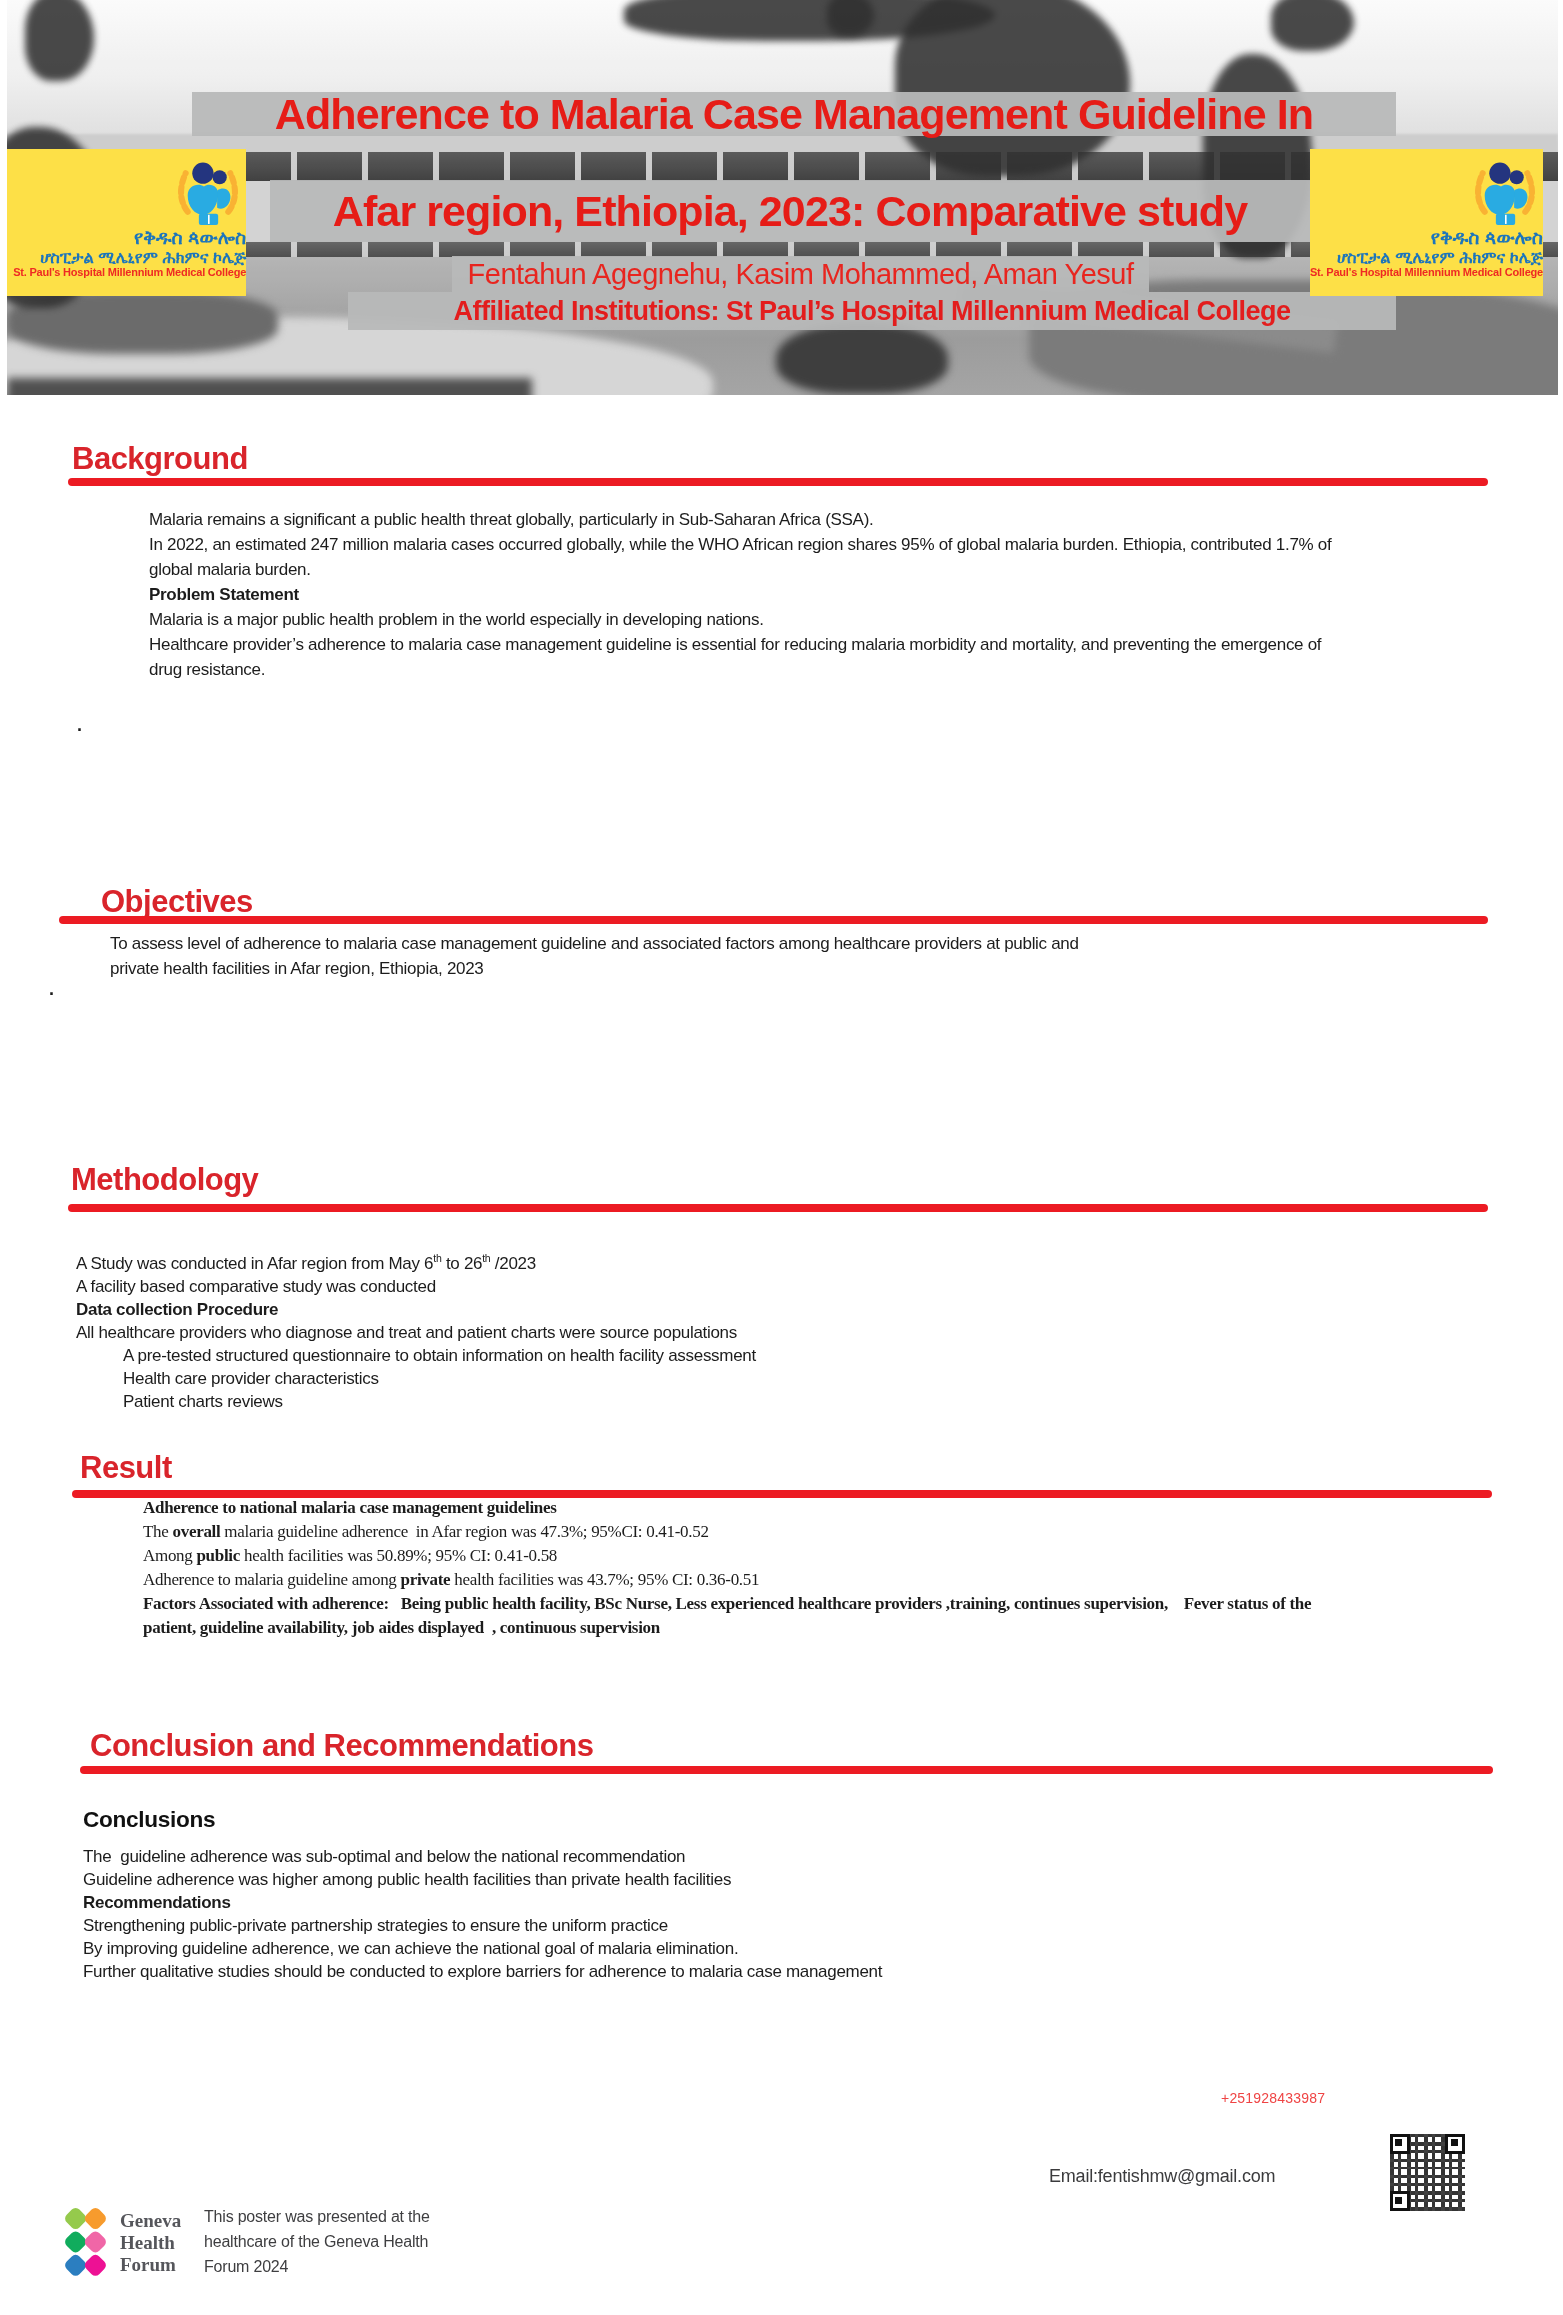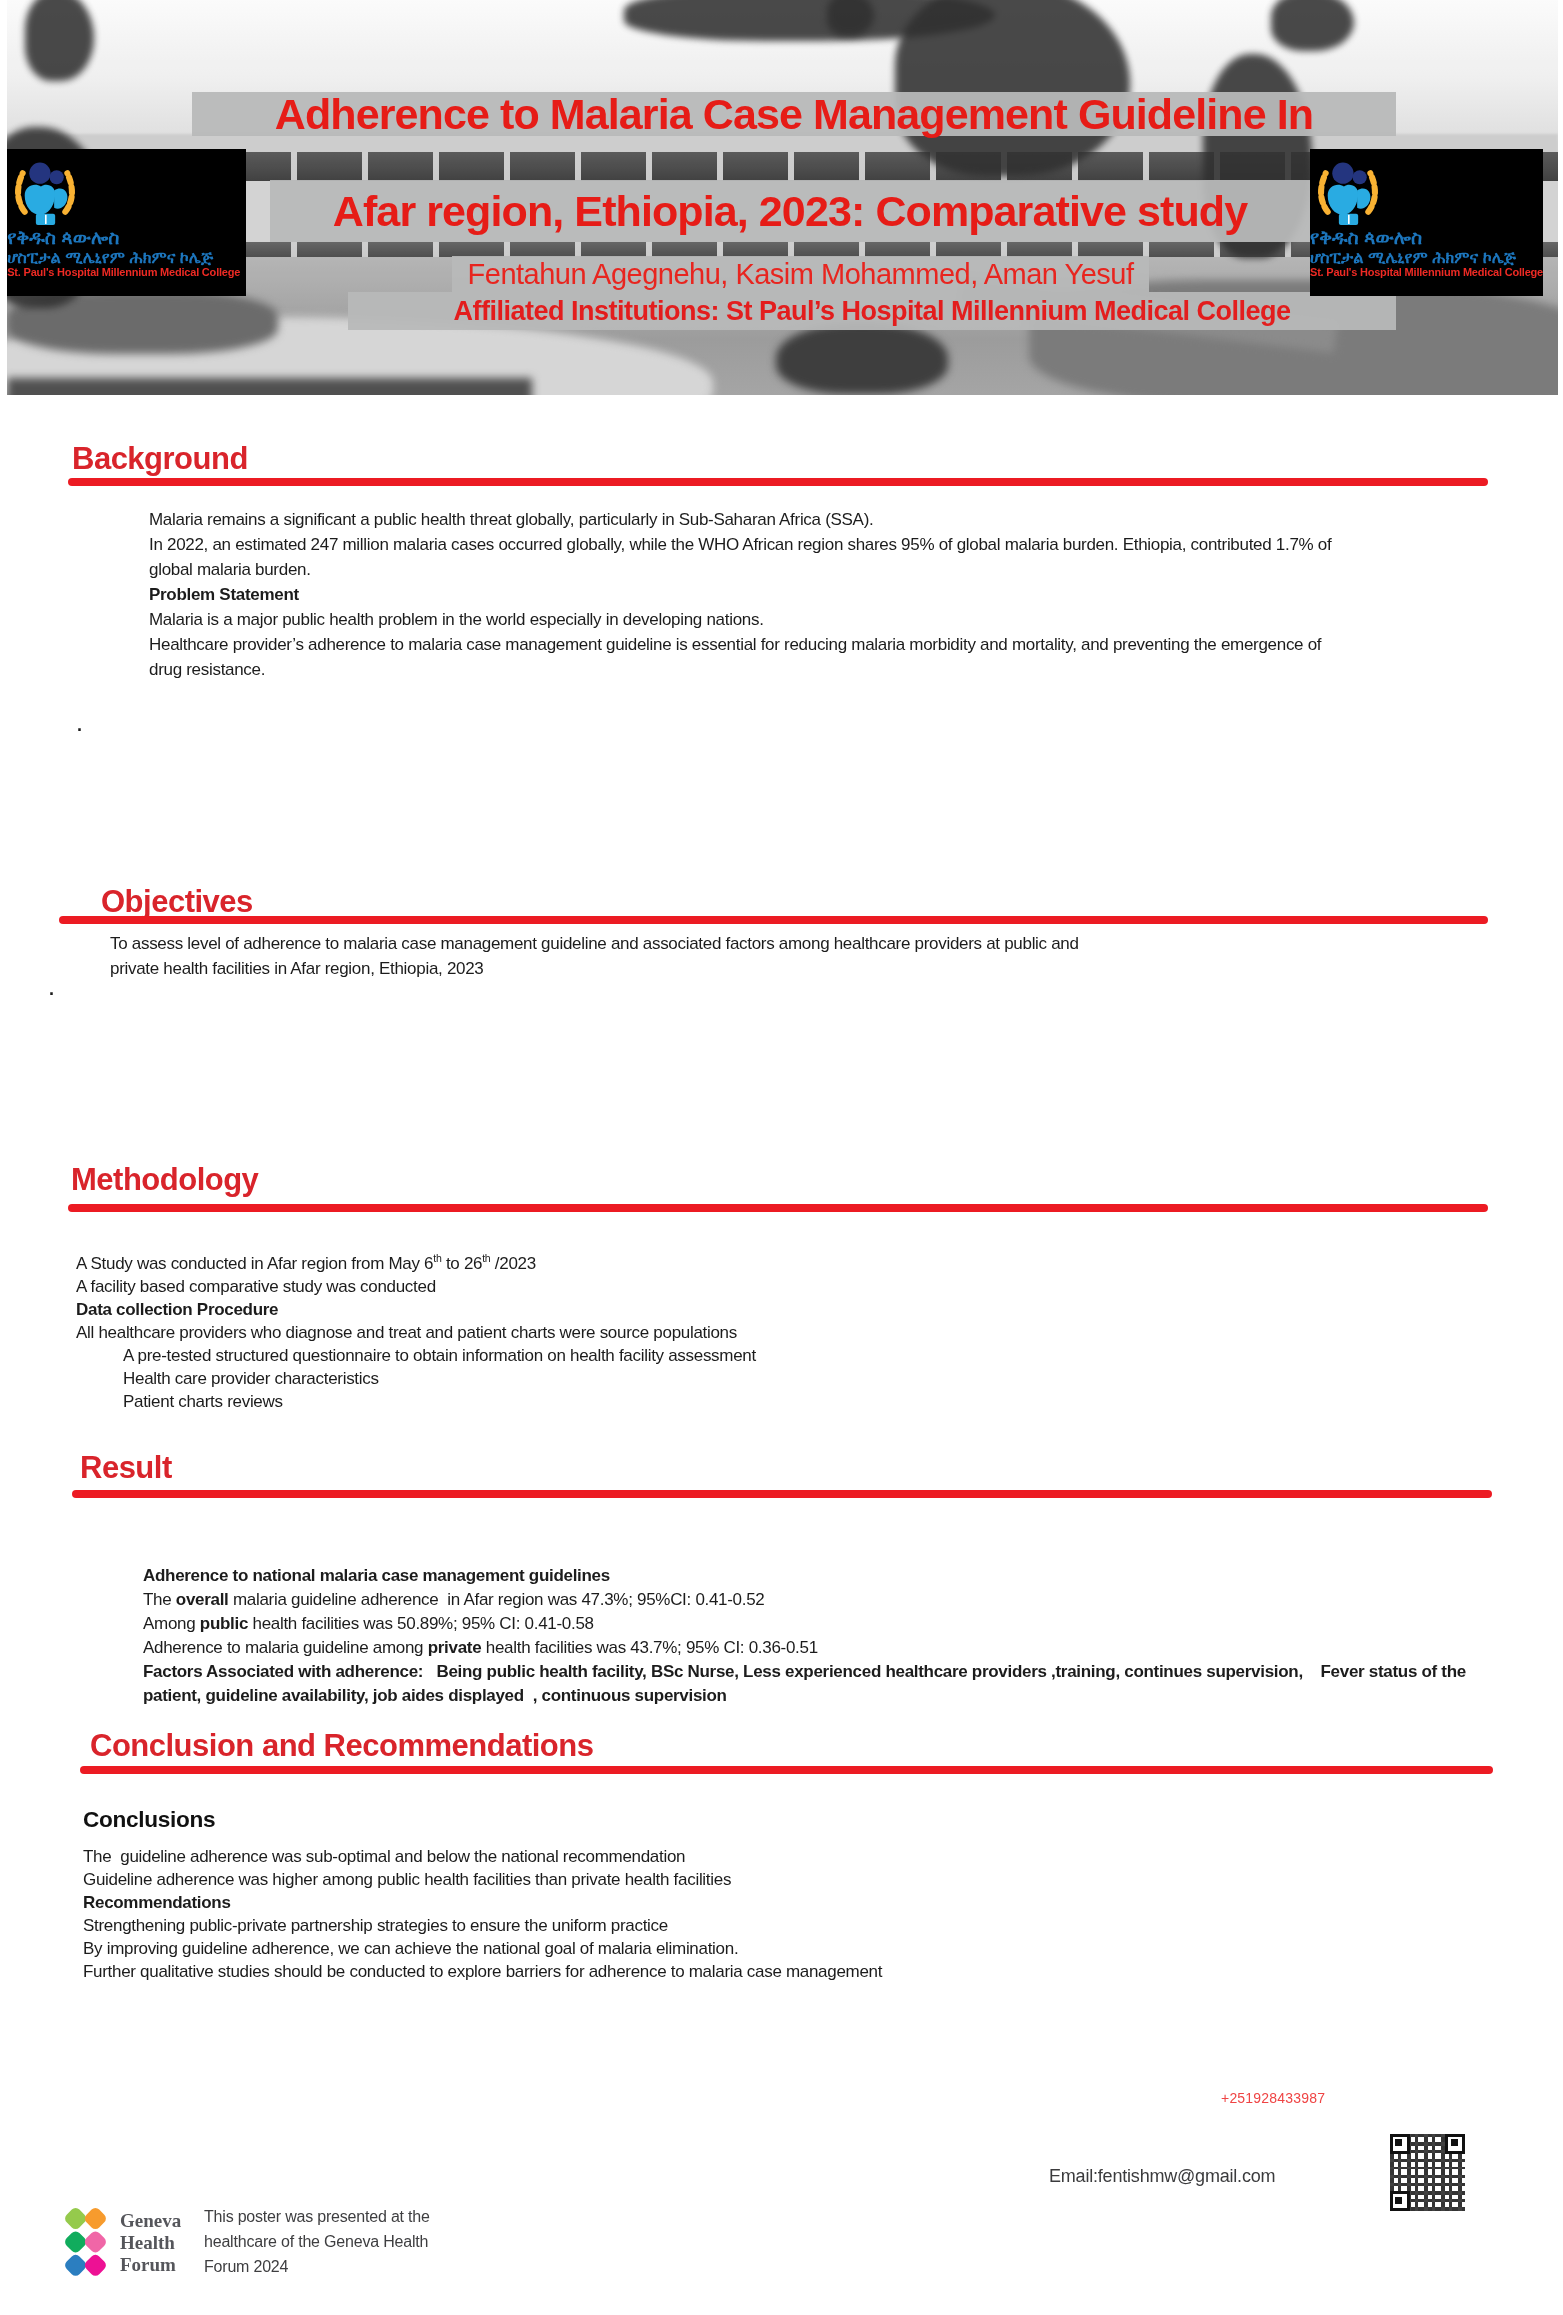--- a/index.html
+++ b/index.html
@@ -17,21 +17,21 @@
   .ground{left:0;top:257px;width:1551px;height:138px;background:linear-gradient(#b7b7b7,#9d9d9d 60%,#a6a6a6);}
   .blob{filter:blur(4.5px);}
 
   
   .graybox{background:rgba(184,185,185,.94);display:flex;align-items:center;justify-content:center;z-index:4;}
   .title-line{font-weight:bold;color:#e61c17;letter-spacing:-0.9px;font-size:43px;white-space:nowrap;}
   .author-line{font-weight:normal;color:#e8251f;font-size:29px;letter-spacing:-0.5px;white-space:nowrap;}
   .affil-line{font-weight:bold;color:#e31d1d;font-size:27px;letter-spacing:-0.5px;white-space:nowrap;}
 
   
-  .logo-panel{background:#000000;z-index:6;display:flex;flex-direction:column;align-items:flex-start;padding-top:11.8px;box-sizing:border-box;}
+  .logo-panel{background:#fde047;z-index:6;display:flex;flex-direction:column;align-items:flex-end;padding-top:11.8px;box-sizing:border-box;}
   .am1{color:#1c75bc;font-weight:bold;font-size:19px;line-height:20px;white-space:nowrap;}
   .am2{color:#1c75bc;font-weight:bold;font-size:16.3px;line-height:18px;white-space:nowrap;}
   .spEng{color:#ee2a24;font-weight:bold;font-size:11px;line-height:12.7px;white-space:nowrap;letter-spacing:-0.2px;}
 
   
   .section-heading{font-weight:bold;font-size:31px;color:#d9242b;letter-spacing:-0.5px;white-space:nowrap;}
   .redbar{height:8.1px;background:#ec1b23;border-radius:4.5px;}
   .body-text{font-size:17px;letter-spacing:-0.3px;color:#1c1c1c;}
   .body-text .line{white-space:pre-wrap;}
   .lh27 .line{line-height:25px;min-height:25px;}
@@ -158,21 +158,21 @@
     <div class="line"><span>A facility based comparative study was conducted</span></div>
     <div class="line"><span class="bold">Data collection Procedure</span></div>
     <div class="line"><span>All healthcare providers who diagnose and treat and patient charts were source populations</span></div>
     <div class="line indent"><span>A pre-tested structured questionnaire to obtain information on health facility assessment</span></div>
     <div class="line indent"><span>Health care provider characteristics</span></div>
     <div class="line indent"><span>Patient charts reviews</span></div>
   </div>
 
 <div class="abs section-heading" style="left:80px;top:1450px;">Result</div>
 <div class="abs redbar" style="left:72px;top:1490px;width:1420px;"></div>
-<div class="abs body-text lh26" style="left:143px;top:1564px;width:1375px;">
+<div class="abs body-text lh26" style="left:143px;top:1496px;width:1375px;font-family:Liberation Serif, serif;">
     <div class="line"><span class="bold">Adherence to national malaria case management guidelines</span></div>
     <div class="line"><span>The </span><span class="bold">overall</span><span> malaria guideline adherence  in Afar region was 47.3%; 95%CI: 0.41-0.52</span></div>
     <div class="line"><span>Among </span><span class="bold">public</span><span> health facilities was 50.89%; 95% CI: 0.41-0.58</span></div>
     <div class="line"><span>Adherence to malaria guideline among </span><span class="bold">private</span><span> health facilities was 43.7%; 95% CI: 0.36-0.51</span></div>
     <div class="line"><span class="bold">Factors Associated with adherence:   Being public health facility, BSc Nurse, Less experienced healthcare providers ,training, continues supervision,    Fever status of the</span></div>
     <div class="line"><span class="bold">patient, guideline availability, job aides displayed  , continuous supervision</span></div>
   </div>
 
 <div class="abs section-heading" style="left:90px;top:1728px;">Conclusion and Recommendations</div>
 <div class="abs redbar" style="left:80px;top:1766px;width:1413px;"></div>

